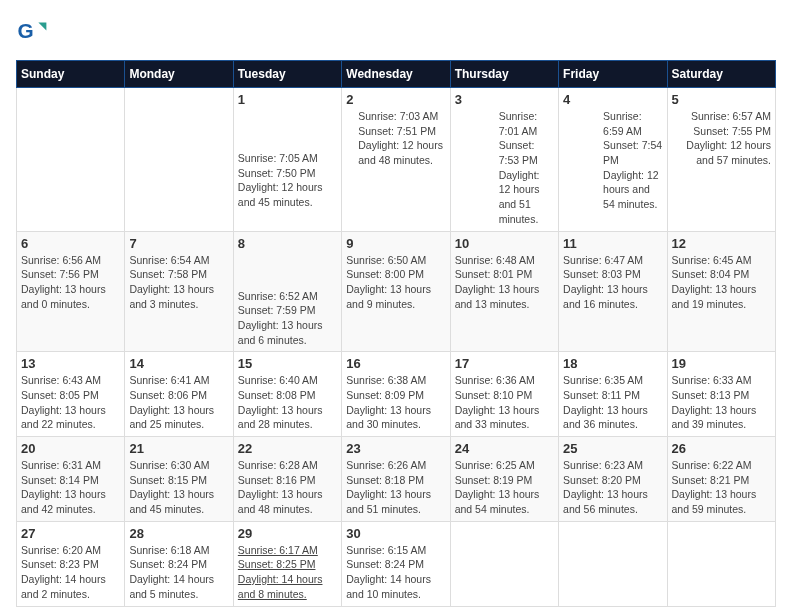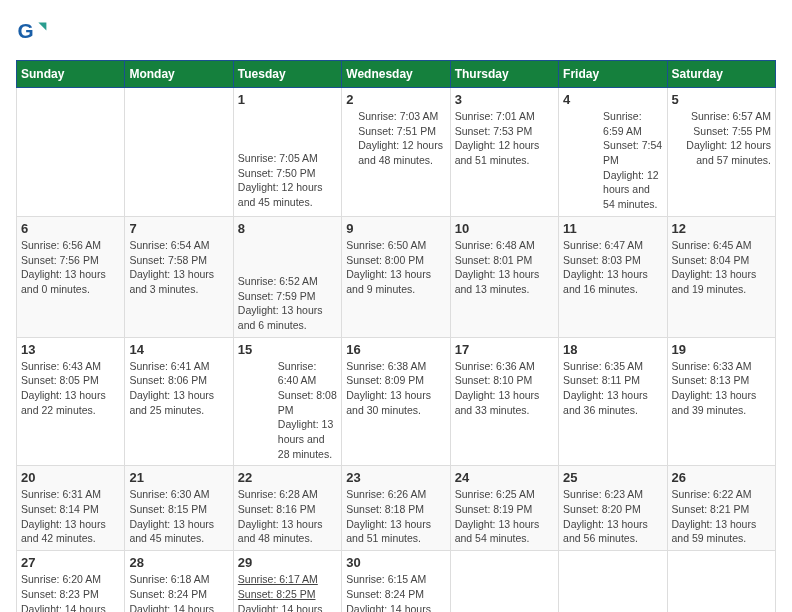--- a/index.html
+++ b/index.html
@@ -45,21 +45,21 @@
     .location {
       font-size: 14px;
       color: #555;
     }
     .calendar {
       width: 100%;
       border-collapse: collapse;
       font-size: 11px;
     }
     .calendar thead th {
-      background-color: #15803d;
+      background-color: #0f172a;
       color: #fff;
       padding: 6px 4px;
       text-align: left;
       font-size: 12px;
       font-weight: bold;
       border: 1px solid #1a5090;
     }
     .calendar tbody td {
       vertical-align: top;
       border: 1px solid #ddd;
@@ -130,21 +130,21 @@
 Daylight: 12 hours and 45 minutes.</div>
         </td>
         <td>
           <span class="day-number">2</span>
           <div class="day-info" style="white-space: pre-line; margin-left: 12px;">Sunrise: 7:03 AM
 Sunset: 7:51 PM
 Daylight: 12 hours and 48 minutes.</div>
         </td>
         <td>
           <span class="day-number">3</span>
-          <div class="day-info" style="white-space: pre-line;">Sunrise: 7:01 AM
+          <div class="day-info" style="white-space: pre-line; margin-left: 44px;">Sunrise: 7:01 AM
 Sunset: 7:53 PM
 Daylight: 12 hours and 51 minutes.</div>
         </td>
         <td>
           <span class="day-number">4</span>
           <div class="day-info" style="white-space: pre-line; margin-left: 40px;">Sunrise: 6:59 AM
 Sunset: 7:54 PM
 Daylight: 12 hours and 54 minutes.</div>
         </td>
         <td>
@@ -206,21 +206,21 @@
 Daylight: 13 hours and 22 minutes.</div>
         </td>
         <td>
           <span class="day-number">14</span>
           <div class="day-info" style="white-space: pre-line;">Sunrise: 6:41 AM
 Sunset: 8:06 PM
 Daylight: 13 hours and 25 minutes.</div>
         </td>
         <td>
           <span class="day-number">15</span>
-          <div class="day-info" style="white-space: pre-line; margin-left: 40px;">Sunrise: 6:40 AM
+          <div class="day-info" style="white-space: pre-line;">Sunrise: 6:40 AM
 Sunset: 8:08 PM
 Daylight: 13 hours and 28 minutes.</div>
         </td>
         <td>
           <span class="day-number">16</span>
           <div class="day-info" style="white-space: pre-line;">Sunrise: 6:38 AM
 Sunset: 8:09 PM
 Daylight: 13 hours and 30 minutes.</div>
         </td>
         <td>

